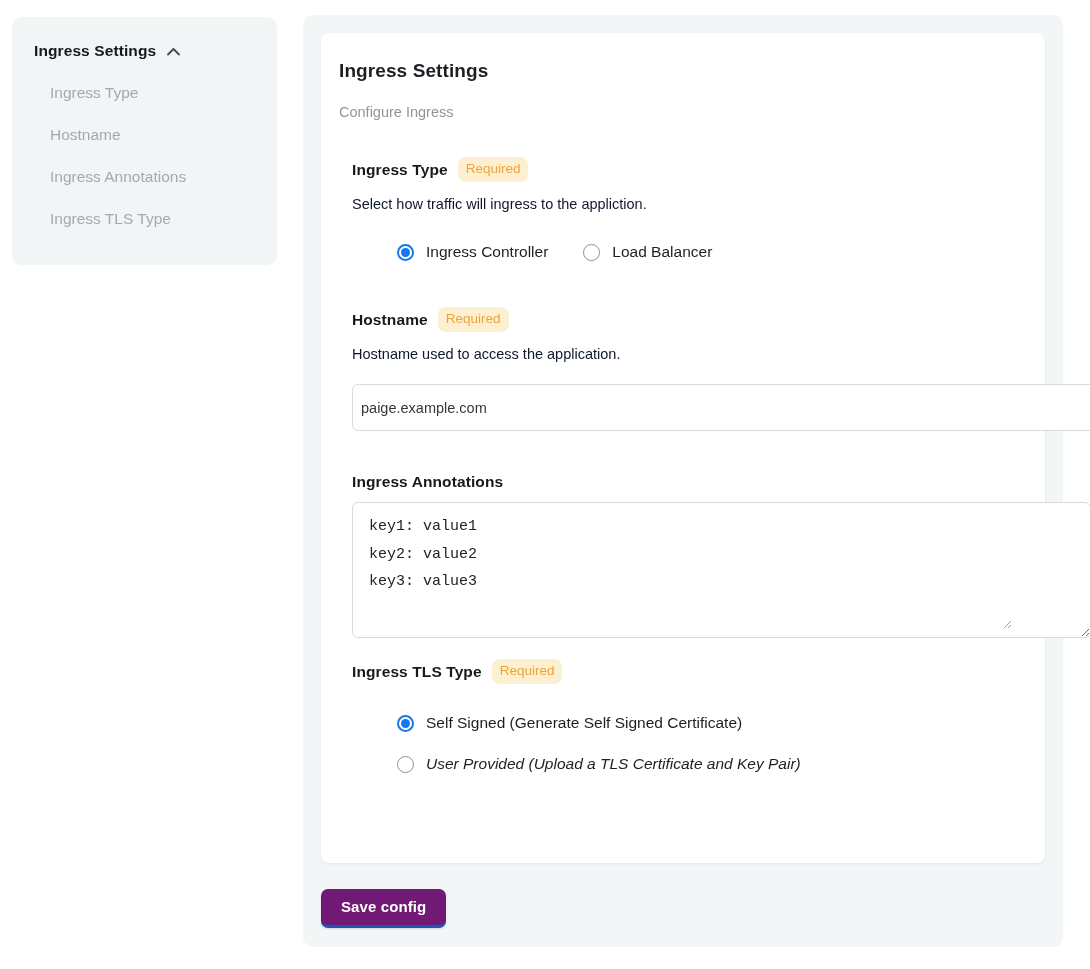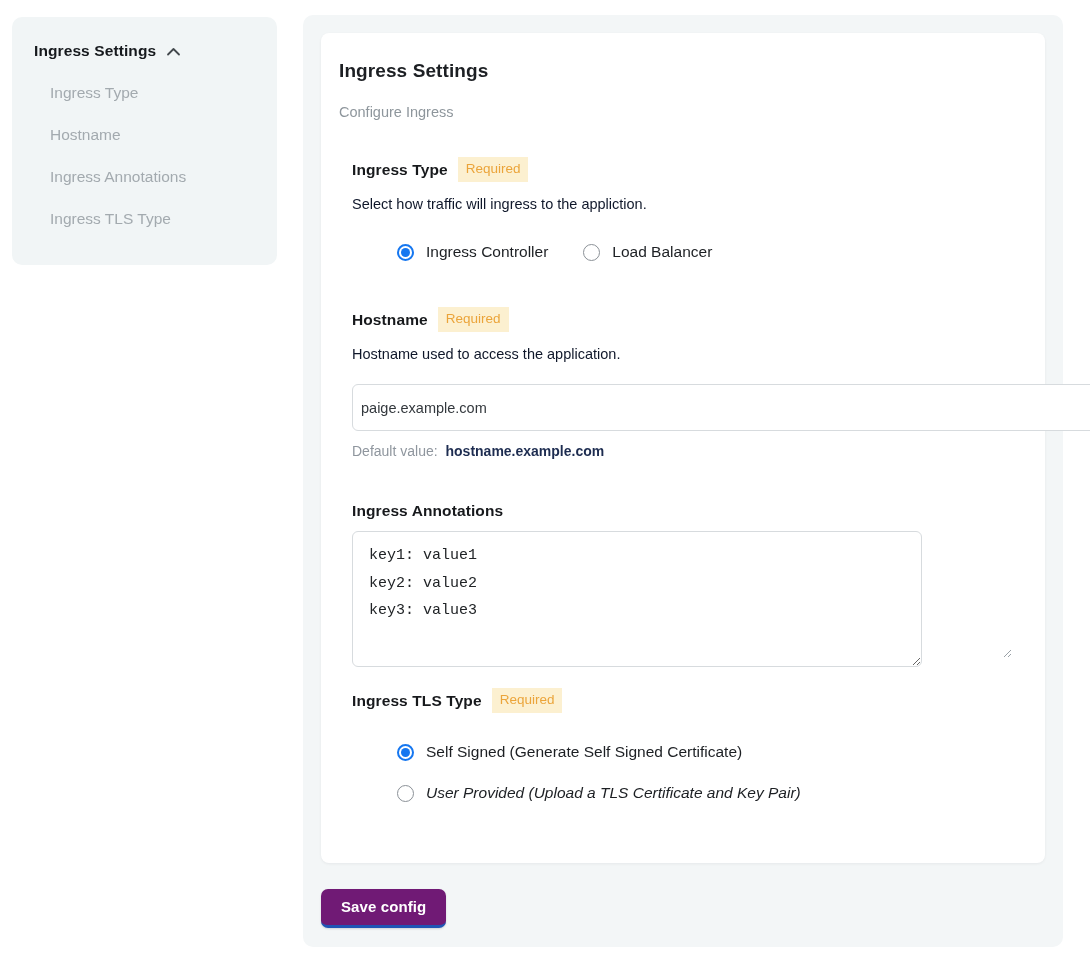--- a/index.html
+++ b/index.html
@@ -57,21 +57,21 @@
   .sections { margin-left: 13px; width: 663px; }
 
   .label-row { display: flex; align-items: center; gap: 10px; }
   .field-label {
     font-size: 15.5px; font-weight: 700; line-height: 17px;
     color: #17191c; letter-spacing: .1px;
   }
   .required-badge {
     font-size: 13.5px; line-height: 14px; font-weight: 400;
     color: #eba43a; background: #fcf0d0;
-    padding: 5px 8px 6px; border-radius: 0;
+    padding: 5px 8px 6px; border-radius: 8px;
   }
   .field-desc {
     margin-top: 14px; font-size: 14.5px; line-height: 17px;
     color: #0f172a;
   }
 
   .sec-ingress-type { margin-top: 36px; }
   .sec-hostname     { margin-top: 45px; }
   .sec-annotations  { margin-top: 42px; }
   .sec-tls          { margin-top: 21px; }
@@ -101,21 +101,21 @@
     font-size: 14.5px; color: #33383d; background: #fff;
     outline: none; display: block;
   }
   .default-line { margin-top: 12px; font-size: 14px; line-height: 17px; }
   .default-prefix { color: #8f969e; }
   .default-value  { color: #1d2c50; font-weight: 700; margin-left: 4px; }
 
   
   .textarea-wrap { position: relative; margin-top: 12px; width: 663px; }
   .annotations-textarea {
-    width: 570px; height: 136px; resize: vertical;
+    width: 739px; height: 136px; resize: vertical;
     border: 1px solid #d7dbde; border-radius: 6px;
     padding: 10px 16px; background: #fff; outline: none;
     font-family: "Liberation Mono", monospace;
     font-size: 15px; line-height: 27.5px; color: #212427;
     display: block;
   }
   .resize-grip { position: absolute; right: 3px; bottom: 5px; pointer-events: none; }
 
   
   .save-button {
@@ -171,24 +171,20 @@
         </div>
       </div>
 
       <div class="sec-hostname">
         <div class="label-row">
           <span class="field-label">Hostname</span>
           <span class="required-badge">Required</span>
         </div>
         <div class="field-desc">Hostname used to access the application.</div>
         <input type="text" class="text-input" value="paige.example.com" style="">
-        <div class="default-line">
-          <span class="default-prefix">Default value:</span>
-          <span class="default-value">hostname.example.com</span>
-        </div>
       </div>
 
       <div class="sec-annotations">
         <div class="label-row">
           <span class="field-label">Ingress Annotations</span>
         </div>
         <div class="textarea-wrap">
           <textarea class="annotations-textarea" spellcheck="false" style="">key1: value1
 key2: value2
 key3: value3</textarea>

